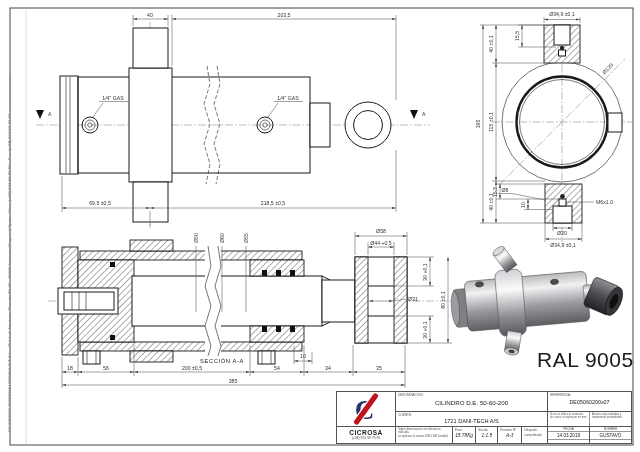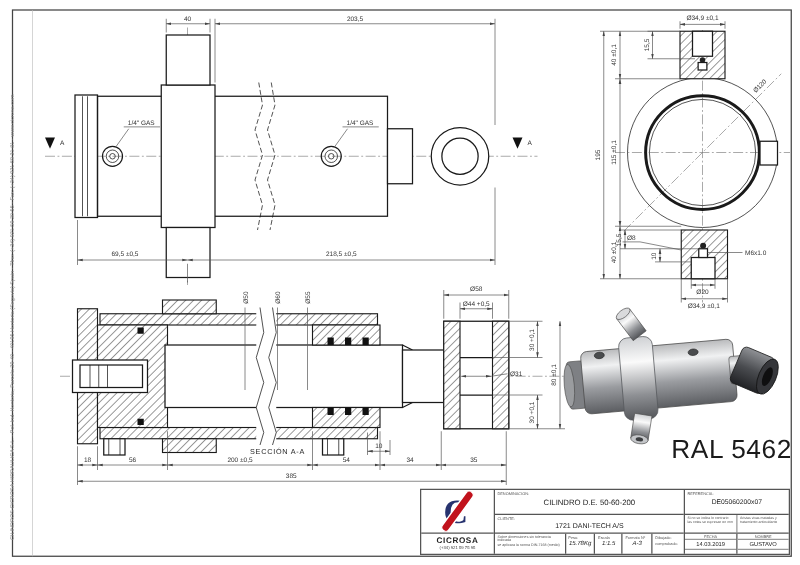--- a/index.html
+++ b/index.html
@@ -336,21 +336,21 @@
     <g transform="rotate(28 600 302)">
       <rect x="588" y="286" width="28" height="31" rx="4" fill="url(#eyeG)" stroke="#1b1b1b" stroke-width=".6"></rect>
       <ellipse cx="615" cy="301.5" rx="7" ry="15" fill="#35363a" stroke="#121212" stroke-width=".6"></ellipse>
       <ellipse cx="615" cy="301.5" rx="3.4" ry="8" fill="#0f0f10"></ellipse>
     </g>
   </g>
 </svg>
 
 <div class="addr">CILINDROS CICROSA HIDRAULICA S.L. - Pol. Ind. Hontoria, Parcela 39-40 - 40195 Hontoria (Segovia) Spain - Tfno: (+34) 921 59 30 55 - Fax: (+34) 921 59 31 81 - www.cicrosa.com</div>
 
-<div class="ral">RAL 5462</div>
+<div class="ral">RAL 9005</div>
 
 <div class="tb">
   <div class="c1">
     <div class="logo">
       <svg width="34" height="32" viewBox="0 0 40 40">
         <text x="6" y="32" font-family="Liberation Serif, serif" font-size="34" font-weight="bold" fill="#27336f">C</text>
         <rect x="16" y="-4" width="8" height="48" rx="4" fill="#c1121c" stroke="#fff" stroke-width="1.4" transform="rotate(36 20 20)"></rect>
       </svg>
     </div>
     <div class="co">

